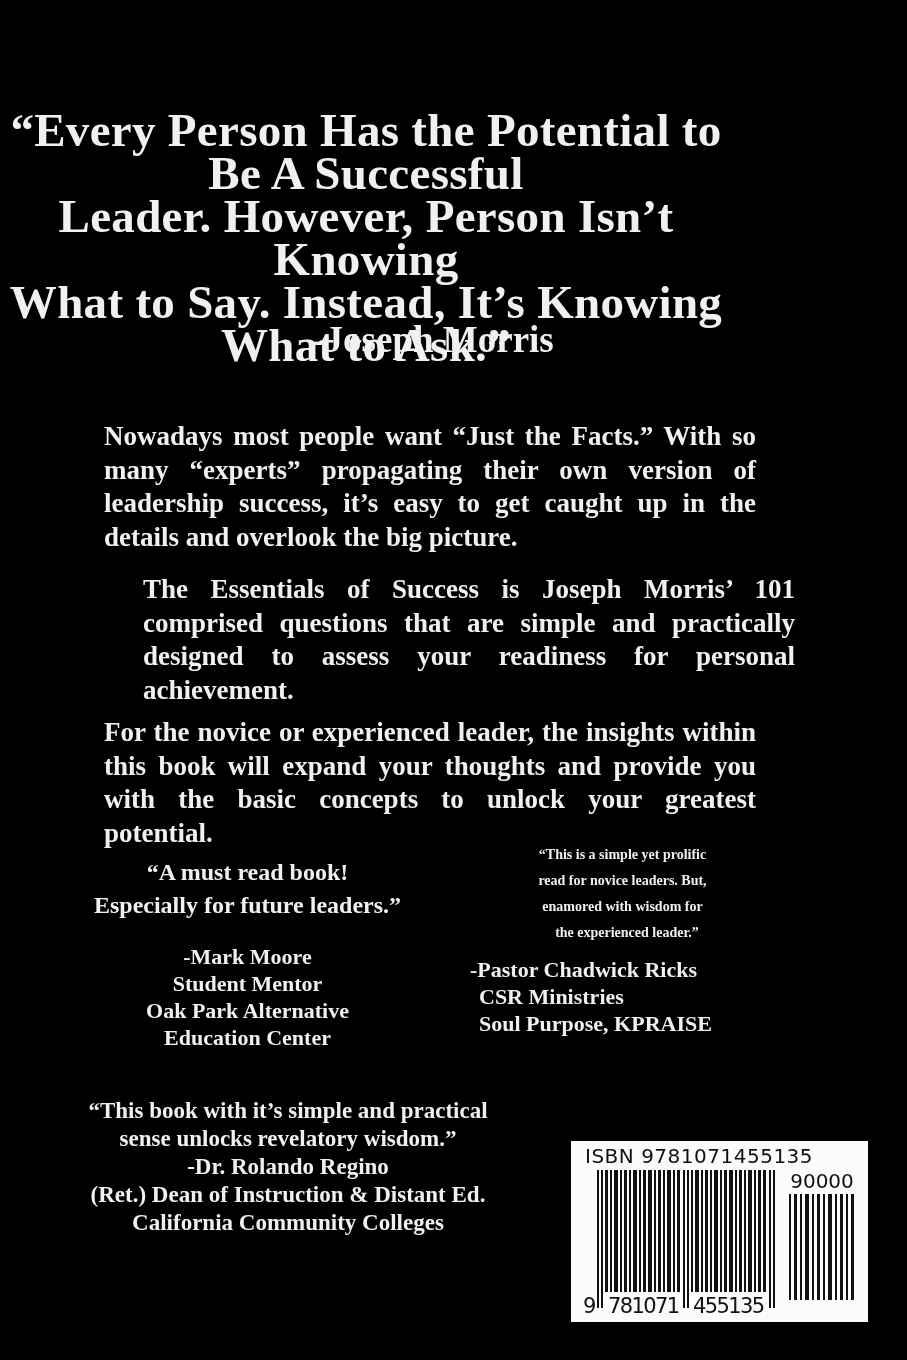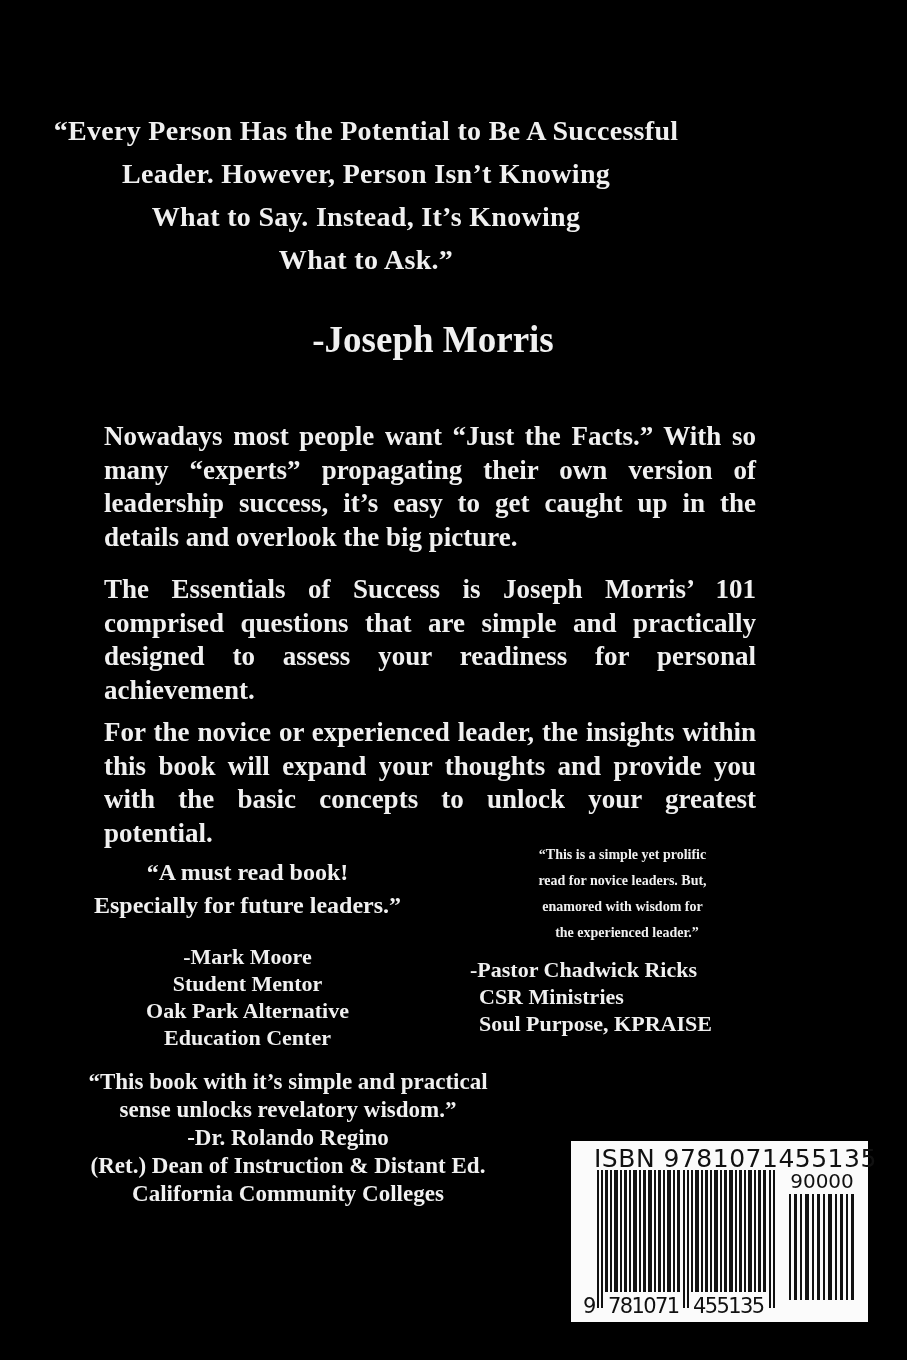--- a/index.html
+++ b/index.html
@@ -10,77 +10,76 @@
     background: #000000;
     color: #f0f0f0;
     font-family: "Liberation Serif", serif;
     font-weight: bold;
     overflow: hidden;
   }
   .headline {
     position: absolute;
     top: 109px; left: 0; width: 732px;
     text-align: center;
-    font-size: 28px;
+    font-size: 47px;
     line-height: 43px;
     letter-spacing: 0.3px;
   }
   .author {
     position: absolute;
     top: 318px; left: 0; width: 866px;
     text-align: center;
     font-size: 37px;
   }
   .para {
     position: absolute;
     left: 104px; width: 652px;
     font-size: 27px;
     line-height: 33.5px;
     text-align: justify;
   }
   .para-1 { top: 393px; }
-  .para-2 { top: 546px; }
+  .para-2 { top: 546px; margin-left: 39px; }
   .para-3 { top: 696px; margin-top: 20px; }
   .t-left {
     position: absolute;
     top: 856px; left: 85px; width: 325px;
     text-align: center;
   }
   .t-left .quote { font-size: 24px; line-height: 33px; }
   .t-left .attr  { margin-top: 21px; font-size: 22px; line-height: 27px; }
   .t-right {
     position: absolute;
     top: 842px; left: 470px; width: 305px;
     text-align: left;
   }
   .t-right .quote { font-size: 14px; line-height: 26px; text-align: center; }
   .t-right .attr  { margin-top: 10px; font-size: 22px; line-height: 27px; }
   .indent { padding-left: 9px; }
   .t-bottom {
     position: absolute;
-    top: 1068px; left: 62px; width: 452px;
+    top: 1097px; left: 62px; width: 452px;
     text-align: center;
     font-size: 23px;
     line-height: 28px;
   }
   .barcode-box {
     position: absolute;
     top: 1141px; left: 571px; width: 297px; height: 181px;
     background: #fbfbfb;
     color: #111;
     font-family: "DejaVu Sans", sans-serif;
     font-weight: normal;
   }
   .isbn-label {
     position: absolute;
     top: 3px; left: 14px;
-    font-size: 25px;
+    font-size: 20px;
     letter-spacing: 0.5px;
     white-space: nowrap;
-    margin-left: 9px;
   }
   .main-barcode { position: absolute; left: 12px; top: 29px; }
   .supp-label {
     position: absolute;
     left: 216px; top: 28px; width: 70px;
     text-align: center;
     font-size: 20px;
   }
   .supp-barcode { position: absolute; left: 218px; top: 53px; }
   svg { display: block; }

